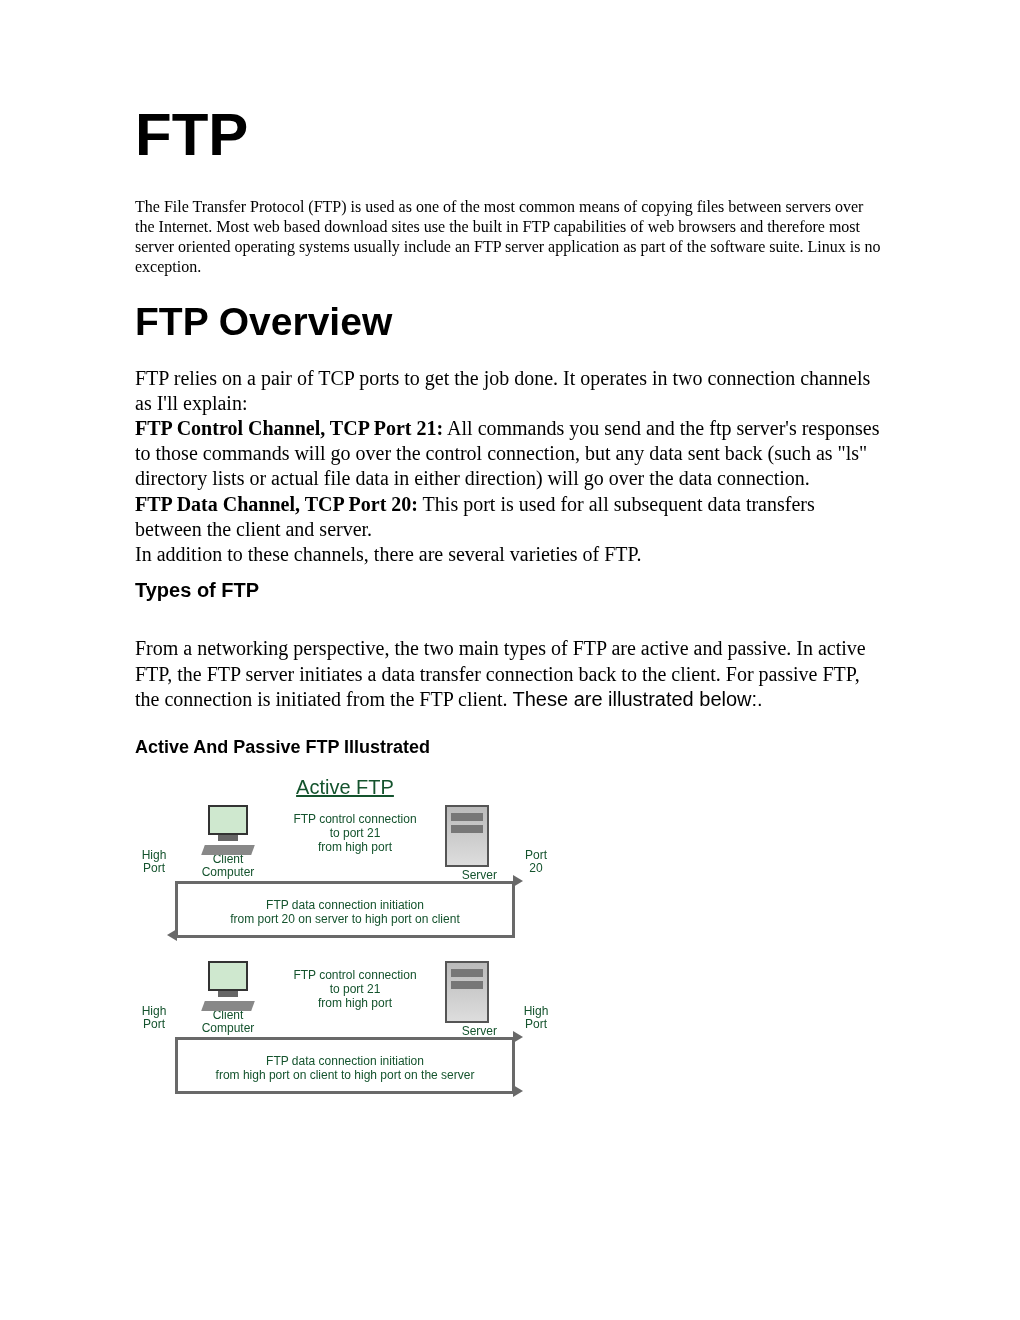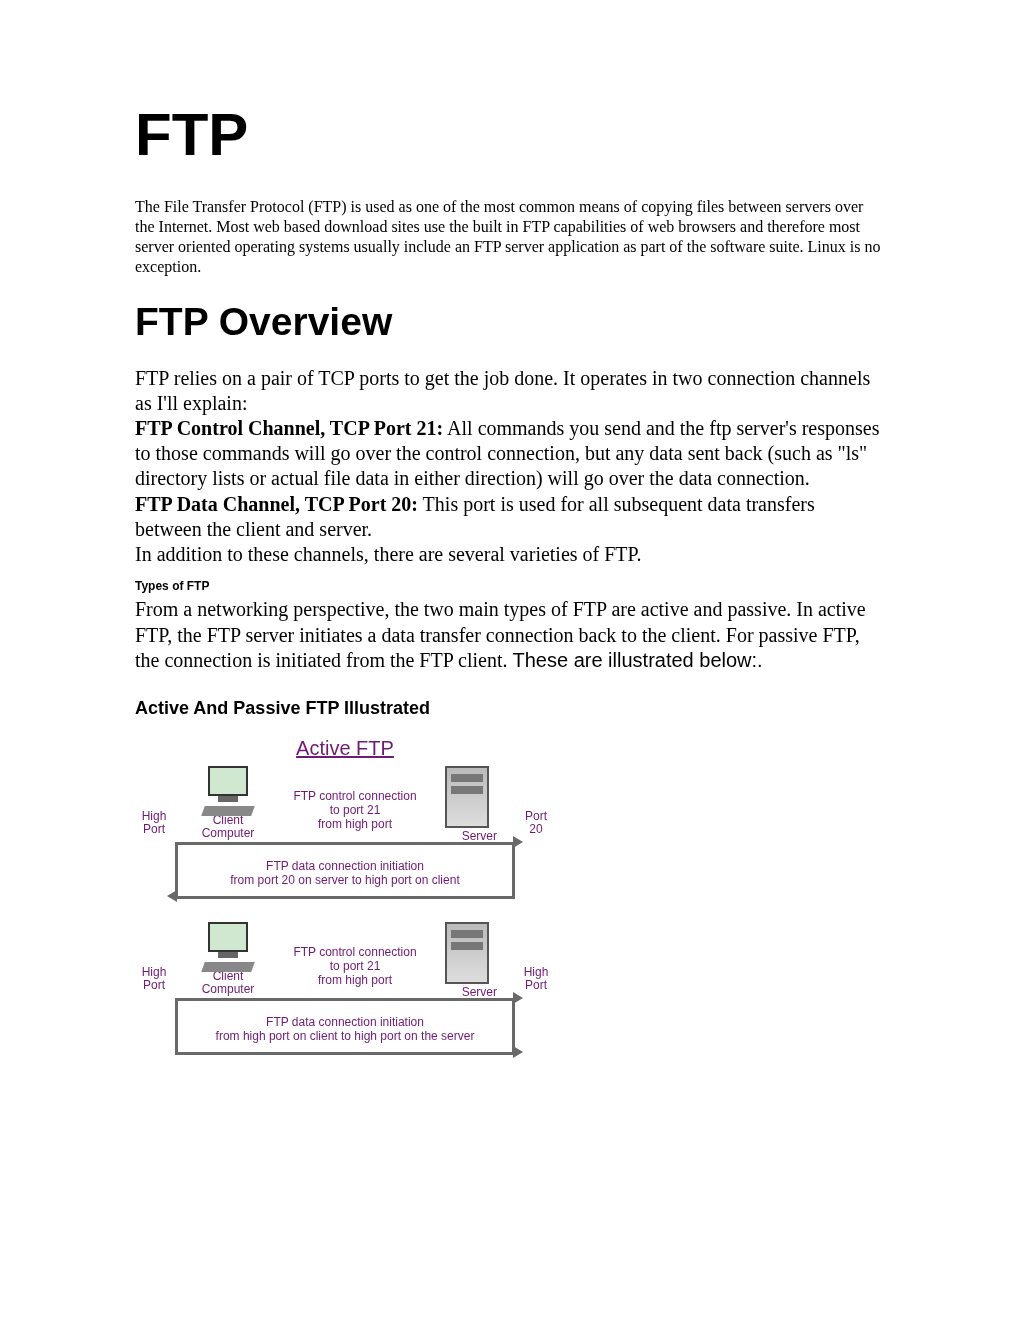--- a/index.html
+++ b/index.html
@@ -30,41 +30,41 @@
     }
     .body-block {
       font-size: 20px;
       line-height: 1.26;
       margin-bottom: 12px;
     }
     .body-block .bold { font-weight: bold; }
     .h3 {
       font-family: Arial, Helvetica, sans-serif;
       font-weight: bold;
-      font-size: 12px;
-      margin-bottom: 4px;
+      font-size: 20px;
+      margin-bottom: 34px;
     }
     .types-p {
       font-size: 20px;
       line-height: 1.28;
       margin-bottom: 24px;
     }
     .types-p .sans { font-family: Arial, Helvetica, sans-serif; }
     .h4 {
       font-family: Arial, Helvetica, sans-serif;
       font-weight: bold;
       font-size: 18px;
       margin-bottom: 18px;
     }
     
     .diagram-wrap {
       width: 420px;
       font-family: Arial, Helvetica, sans-serif;
       font-size: 12px;
-      color: #701a75;
+      color: #14532d;
     }
     .panel { margin-bottom: 18px; }
     .panel-title {
       text-align: center;
       font-size: 20px;
       text-decoration: underline;
       margin-bottom: 6px;
     }
     .row-top {
       position: relative;
@@ -98,21 +98,21 @@
       position: absolute;
       right: 58px;
       top: 0;
       width: 60px;
       text-align: right;
       line-height: 1.1;
     }
     .ctrl-text {
       position: absolute;
       left: 140px;
-      top: 24px;
+      top: 8px;
       width: 160px;
       text-align: center;
       line-height: 1.15;
     }
     .pc-icon {
       width: 54px; height: 46px; margin: 0 auto 2px auto; position: relative;
     }
     .monitor {
       width: 40px; height: 30px; border: 2px solid #333; background: #cfe8cf;
       margin: 0 auto; position: relative;

